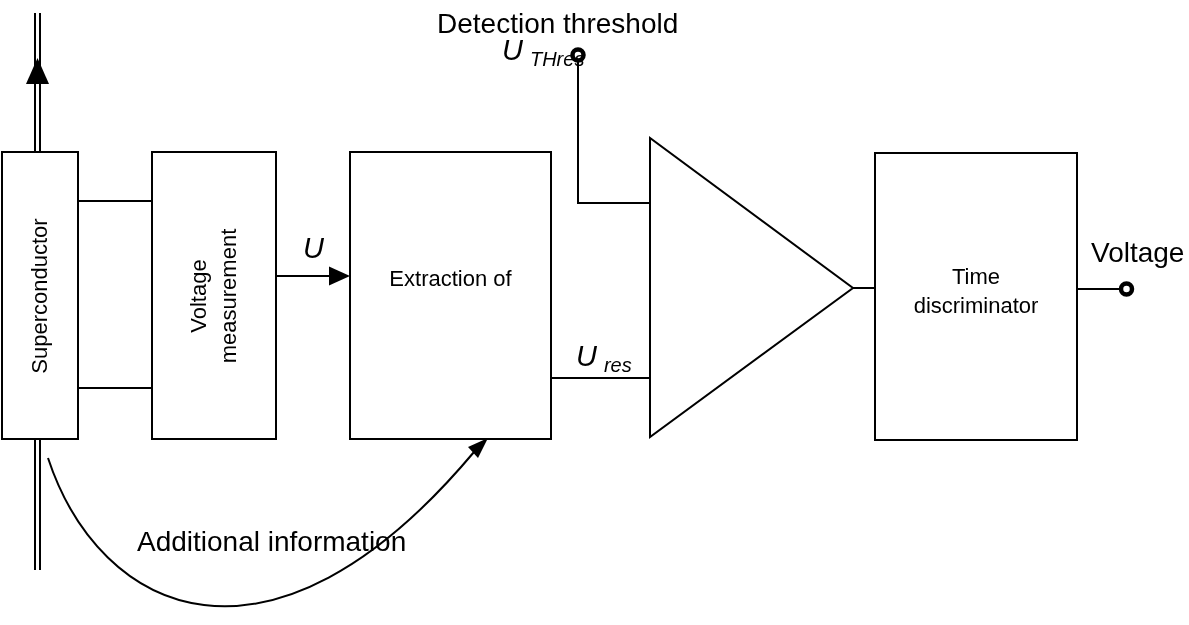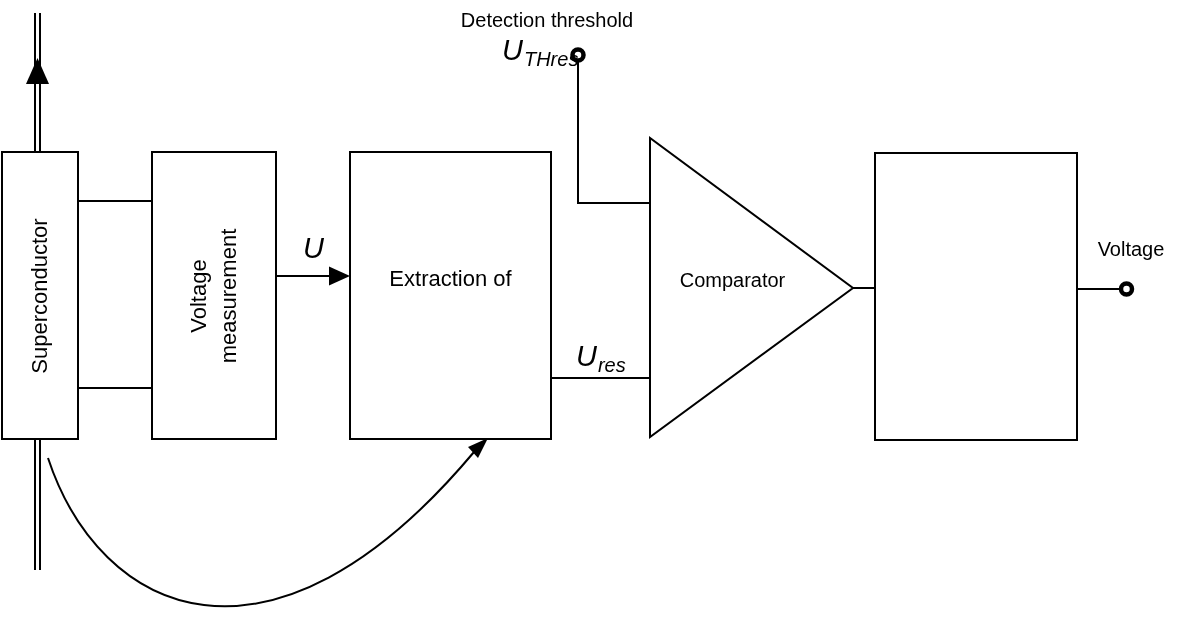--- a/index.html
+++ b/index.html
@@ -8,24 +8,24 @@
     position:relative; width:1189px; height:625px;
     background:var(--paper); overflow:hidden;
     font-family:"Liberation Sans", sans-serif; color:var(--ink);
   }
   svg.wires { position:absolute; left:0; top:0; width:1189px; height:625px; }
   .stroke   { stroke:var(--ink); stroke-width:2; fill:none; }
   .node     { stroke:var(--ink); stroke-width:2; fill:var(--paper); }
   .arrowhead{ fill:var(--ink); stroke:none; }
   .terminal { fill:var(--paper); stroke:var(--ink); stroke-width:4.5; }
 
-  .label { position:absolute; font-size:20px; line-height:1; white-space:nowrap; }
+  .label { position:absolute; font-size:28px; line-height:1; white-space:nowrap; }
   .label.center { text-align:center; }
   .math  { position:absolute; font-size:29px; font-style:italic; line-height:1; white-space:nowrap; }
-  .math .sub { font-size:20px; vertical-align:-6px; margin-left:1px; }
+  .math .sub { font-size:20px; vertical-align:-6px; margin-left:7px; }
 
   .boxlabel {
     position:absolute; display:flex; flex-direction:column;
     align-items:center; justify-content:center; text-align:center;
     font-size:22px; line-height:29px; box-sizing:border-box;
   }
   .vbox { position:absolute; display:flex; align-items:center; justify-content:center; }
   .vbox .rot { transform:rotate(-90deg); white-space:nowrap; text-align:center;
                font-size:22px; line-height:30px; }
 </style>
@@ -76,31 +76,35 @@
     <div class="rot">
       <div>Voltage</div>
       <div>measurement</div>
     </div>
   </div>
 
   <div class="boxlabel" style="left:350px; top:152px; width:201px; height:287px; padding-bottom:35px;">
     <div>Extraction of</div>
   </div>
 
-  <div class="label center" style="left:650px; top:270px; width:165px;">Comparator</div>
 
+  <div class="boxlabel" style="left:875px; top:153px; width:202px; height:287px; padding-bottom:12px;">
+    <div>Time</div>
+    <div>discriminator</div>
+  </div>
 
   <div class="label center" style="left:437px; top:10px; width:220px;">Detection threshold</div>
 
   <div class="math" style="left:502px; top:36px;">
     <span>U</span><span class="sub">THres</span>
   </div>
 
   <div class="math" style="left:303px; top:234px;">U</div>
 
   <div class="math" style="left:576px; top:342px;text-align:right;">
     <span>U</span><span class="sub">res</span>
   </div>
 
   <div class="label center" style="left:1091px; top:239px; width:80px;">Voltage</div>
 
+  <div class="label" style="left:137px; top:528px;">Additional information</div>
 
 </div>
 
 </body></html>

